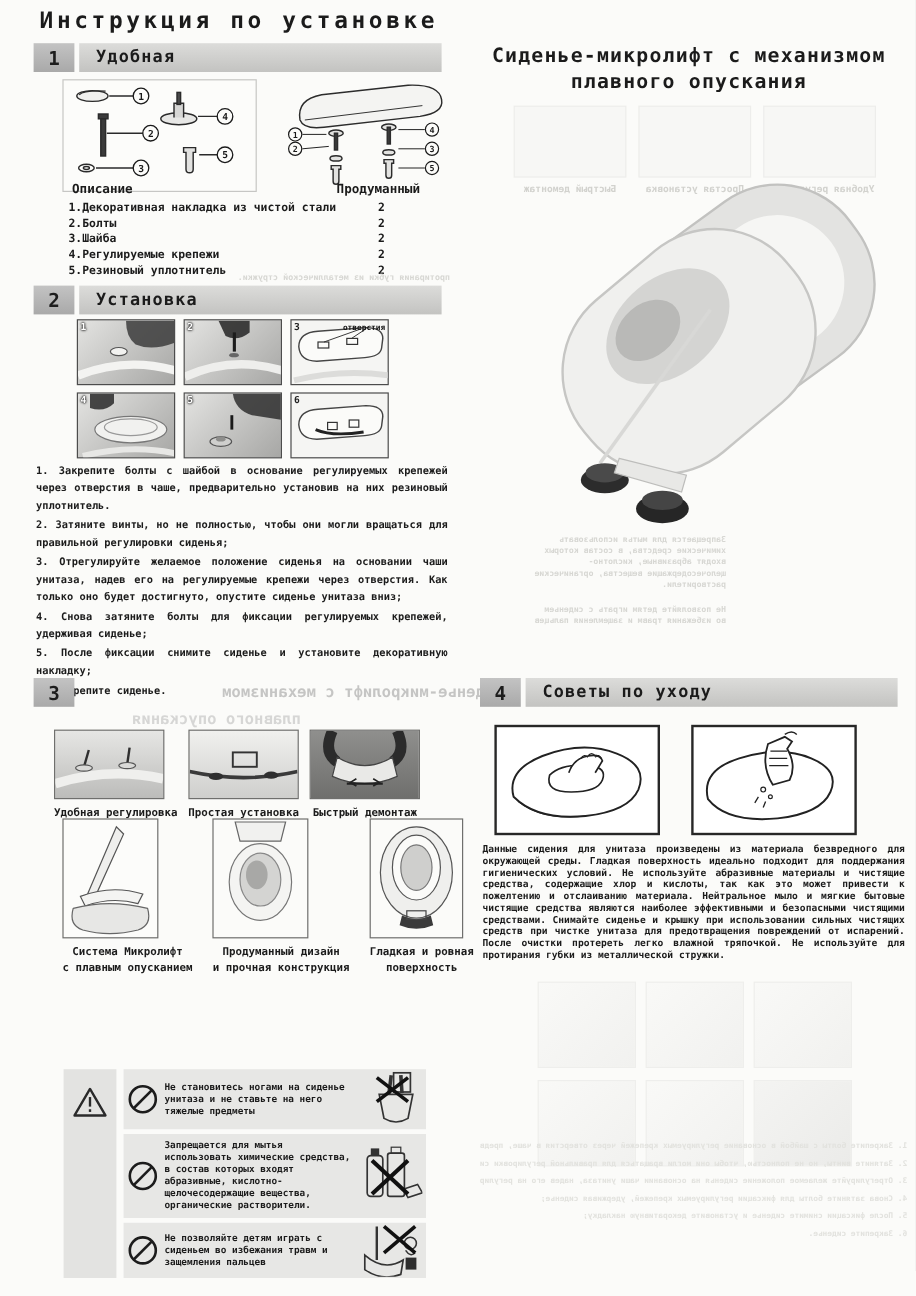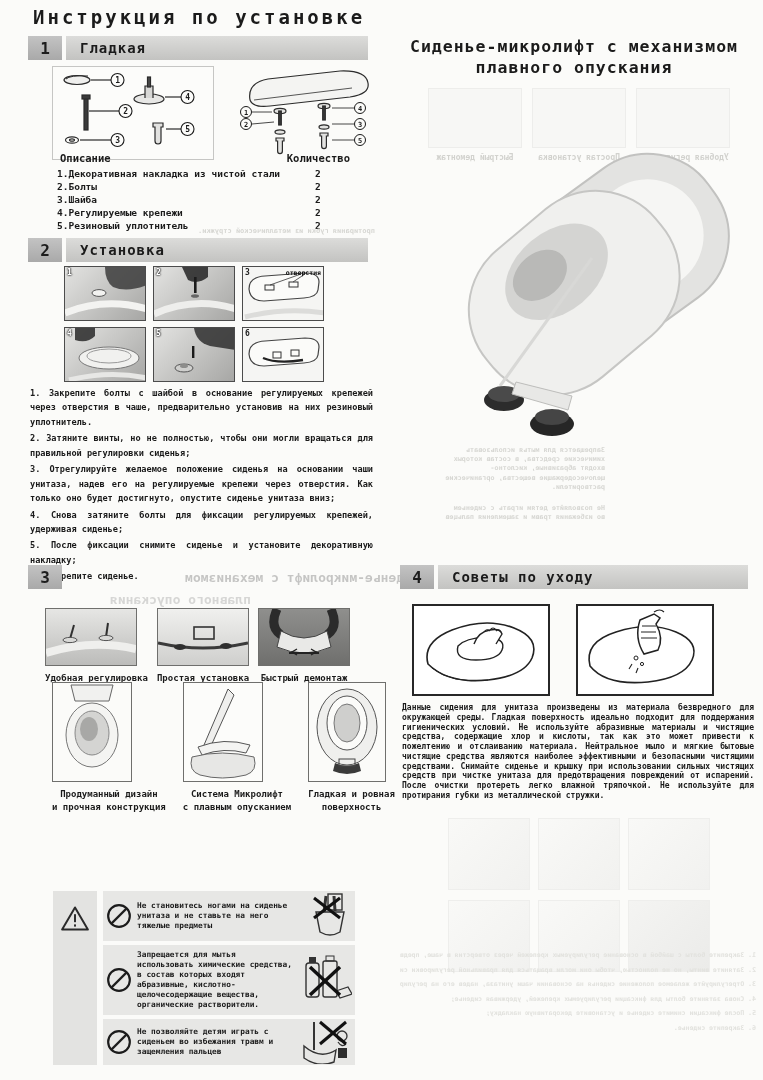--- a/index.html
+++ b/index.html
@@ -59,21 +59,21 @@
 </style>
 </head>
 <body>
 
 <div class="page">
 
   <div class="abs doc-title" style="left:33px;top:6px;">Инструкция по установке</div>
 
   <div class="abs sec" style="left:28px;top:36px;width:340px;">
     <div class="sec-num">1</div>
-    <div class="sec-bar">Гладкая</div>
+    <div class="sec-bar">Удобная</div>
   </div>
 
   <div class="abs parts-fig" style="left:52px;top:66px;">
     <div class="parts-box">
       <svg width="160" height="92" viewBox="0 0 160 92">
         <g stroke="#2a2a2a" fill="none" stroke-width="1.2">
           <ellipse cx="24" cy="13" rx="13" ry="4.5" fill="#efefed"></ellipse>
           <path d="M13,12 q4,-4 22,-3" stroke-width="1"></path>
           <line x1="38" y1="13" x2="58" y2="13"></line>
           <rect x="31" y="31" width="4" height="32" fill="#3a3a3a"></rect>
@@ -133,21 +133,21 @@
         <line x1="100" y1="58" x2="122" y2="58" stroke="#1a1a1a" stroke-width="0.8"></line>
         <circle cx="128" cy="74" r="5.5" fill="none" stroke="#1a1a1a"></circle>
         <text x="126" y="76.6">5</text>
         <line x1="100" y1="74" x2="122" y2="74" stroke="#1a1a1a" stroke-width="0.8"></line>
       </g>
     </svg>
   </div>
 
   <div class="abs cols-head" style="left:60px;top:152px;width:290px;align-items:center;">
     <span>Описание</span>
-    <span>Количество</span>
+    <span>Продуманный</span>
   </div>
   <div class="abs plist" style="left:57px;top:168px;width:310px;">
     <div class="row">
       <span>1.</span><span>Декоративная накладка из чистой стали</span>
       <span class="qty">2</span></div>
     <div class="row">
       <span>2.</span><span>Болты</span>
       <span class="qty">2</span></div>
     <div class="row">
       <span>3.</span><span>Шайба</span>
@@ -275,41 +275,41 @@
           <path d="M30,44 h30" stroke="#222" stroke-width="2"></path>
           <path d="M38,40 l-5,3 5,3 M52,40 l5,3 -5,3" stroke="#222" stroke-width="1.4" fill="none"></path>
         </svg>
       </div>
       <div class="cap">Быстрый демонтаж</div>
     </div>
   </div>
 
   <div class="abs feat-row" style="left:52px;top:682px;gap:17px;">
     <div class="feat">
+      <div class="ph" style="width:78px;height:98px;background:#fcfcfa;">
+        <svg width="78" height="98" viewBox="0 0 78 98">
+          <path d="M44,6 L20,62 l6,3 L50,12 z" fill="#efefed" stroke="#555"></path>
+          <path d="M14,64 q26,-10 52,-2 l-4,8 q-22,-6 -44,2 z" fill="#f4f4f2" stroke="#555"></path>
+          <path d="M8,74 q30,-8 62,0 q4,14 -8,18 q-24,6 -46,0 q-12,-4 -8,-18z" fill="#e7e7e5" stroke="#666"></path>
+        </svg>
+      </div>
+      <div class="cap">Система Микролифт</div>
+      <div class="cap" style="margin-top:1px;">с плавным  опусканием</div>
+    </div>
+    <div class="feat">
       <div class="ph" style="width:78px;height:98px;background:#fbfbf9;">
         <svg width="78" height="98" viewBox="0 0 78 98">
           <path d="M18,2 h42 l-4,16 h-34 z" fill="#f1f1ef" stroke="#666"></path>
           <ellipse cx="39" cy="52" rx="26" ry="32" fill="#f4f4f2" stroke="#777"></ellipse>
           <ellipse cx="39" cy="50" rx="17" ry="22" fill="#d4d4d2" stroke="#888"></ellipse>
           <ellipse cx="36" cy="46" rx="9" ry="12" fill="#a8a8a6"></ellipse>
         </svg>
       </div>
       <div class="cap">Продуманный дизайн</div>
       <div class="cap" style="margin-top:1px;">и прочная конструкция</div>
-    </div>
-    <div class="feat">
-      <div class="ph" style="width:78px;height:98px;background:#fcfcfa;">
-        <svg width="78" height="98" viewBox="0 0 78 98">
-          <path d="M44,6 L20,62 l6,3 L50,12 z" fill="#efefed" stroke="#555"></path>
-          <path d="M14,64 q26,-10 52,-2 l-4,8 q-22,-6 -44,2 z" fill="#f4f4f2" stroke="#555"></path>
-          <path d="M8,74 q30,-8 62,0 q4,14 -8,18 q-24,6 -46,0 q-12,-4 -8,-18z" fill="#e7e7e5" stroke="#666"></path>
-        </svg>
-      </div>
-      <div class="cap">Система Микролифт</div>
-      <div class="cap" style="margin-top:1px;">с плавным  опусканием</div>
     </div>
     <div class="feat">
       <div class="ph" style="width:76px;height:98px;background:#fbfbf9;">
         <svg width="76" height="98" viewBox="0 0 76 98">
           <ellipse cx="38" cy="44" rx="30" ry="38" fill="#efefed" stroke="#555"></ellipse>
           <ellipse cx="38" cy="40" rx="20" ry="27" fill="#fbfbf9" stroke="#555"></ellipse>
           <ellipse cx="38" cy="40" rx="13" ry="19" fill="#cfcfcd" stroke="#777"></ellipse>
           <path d="M26,80 q12,6 24,0 l2,8 q-14,6 -28,0 z" fill="#3a3a3a"></path>
           <rect x="30" y="76" width="16" height="7" fill="none" stroke="#444"></rect>
         </svg>

